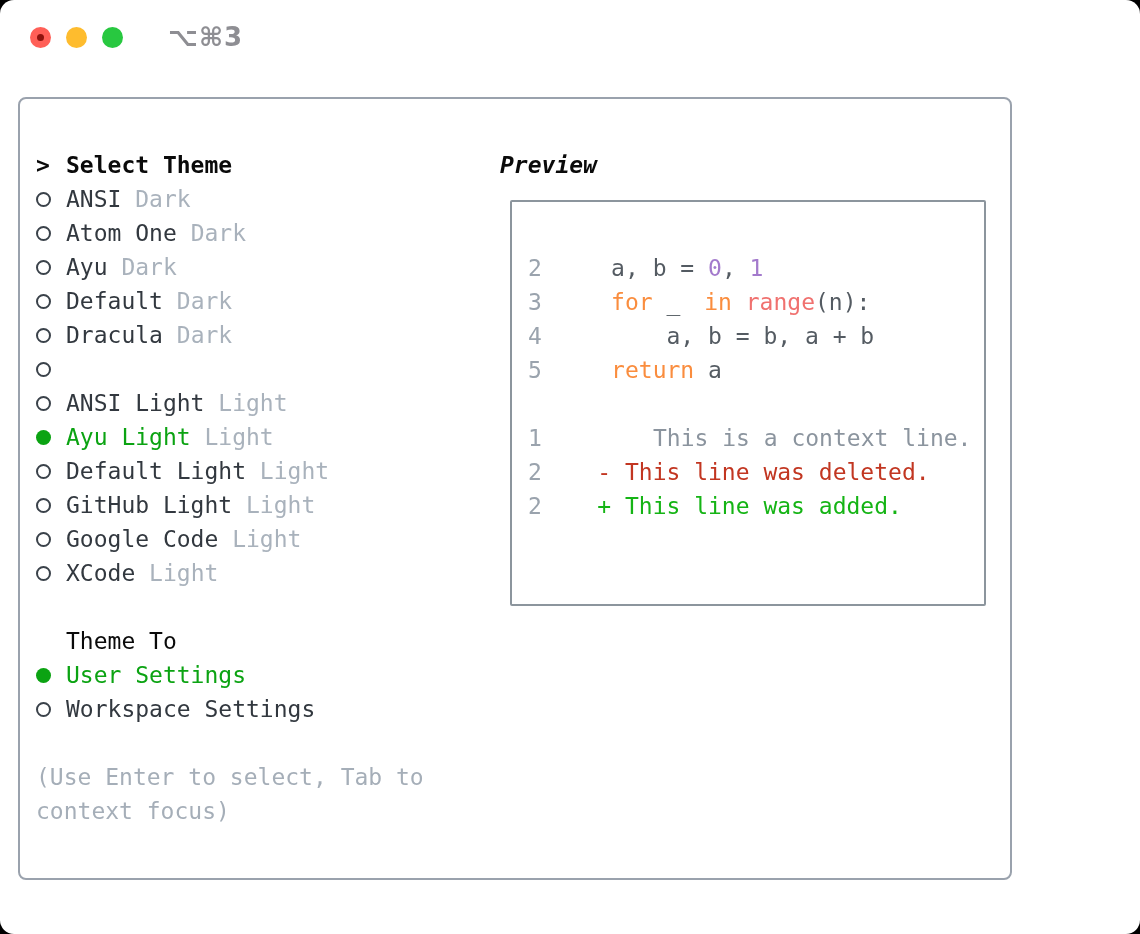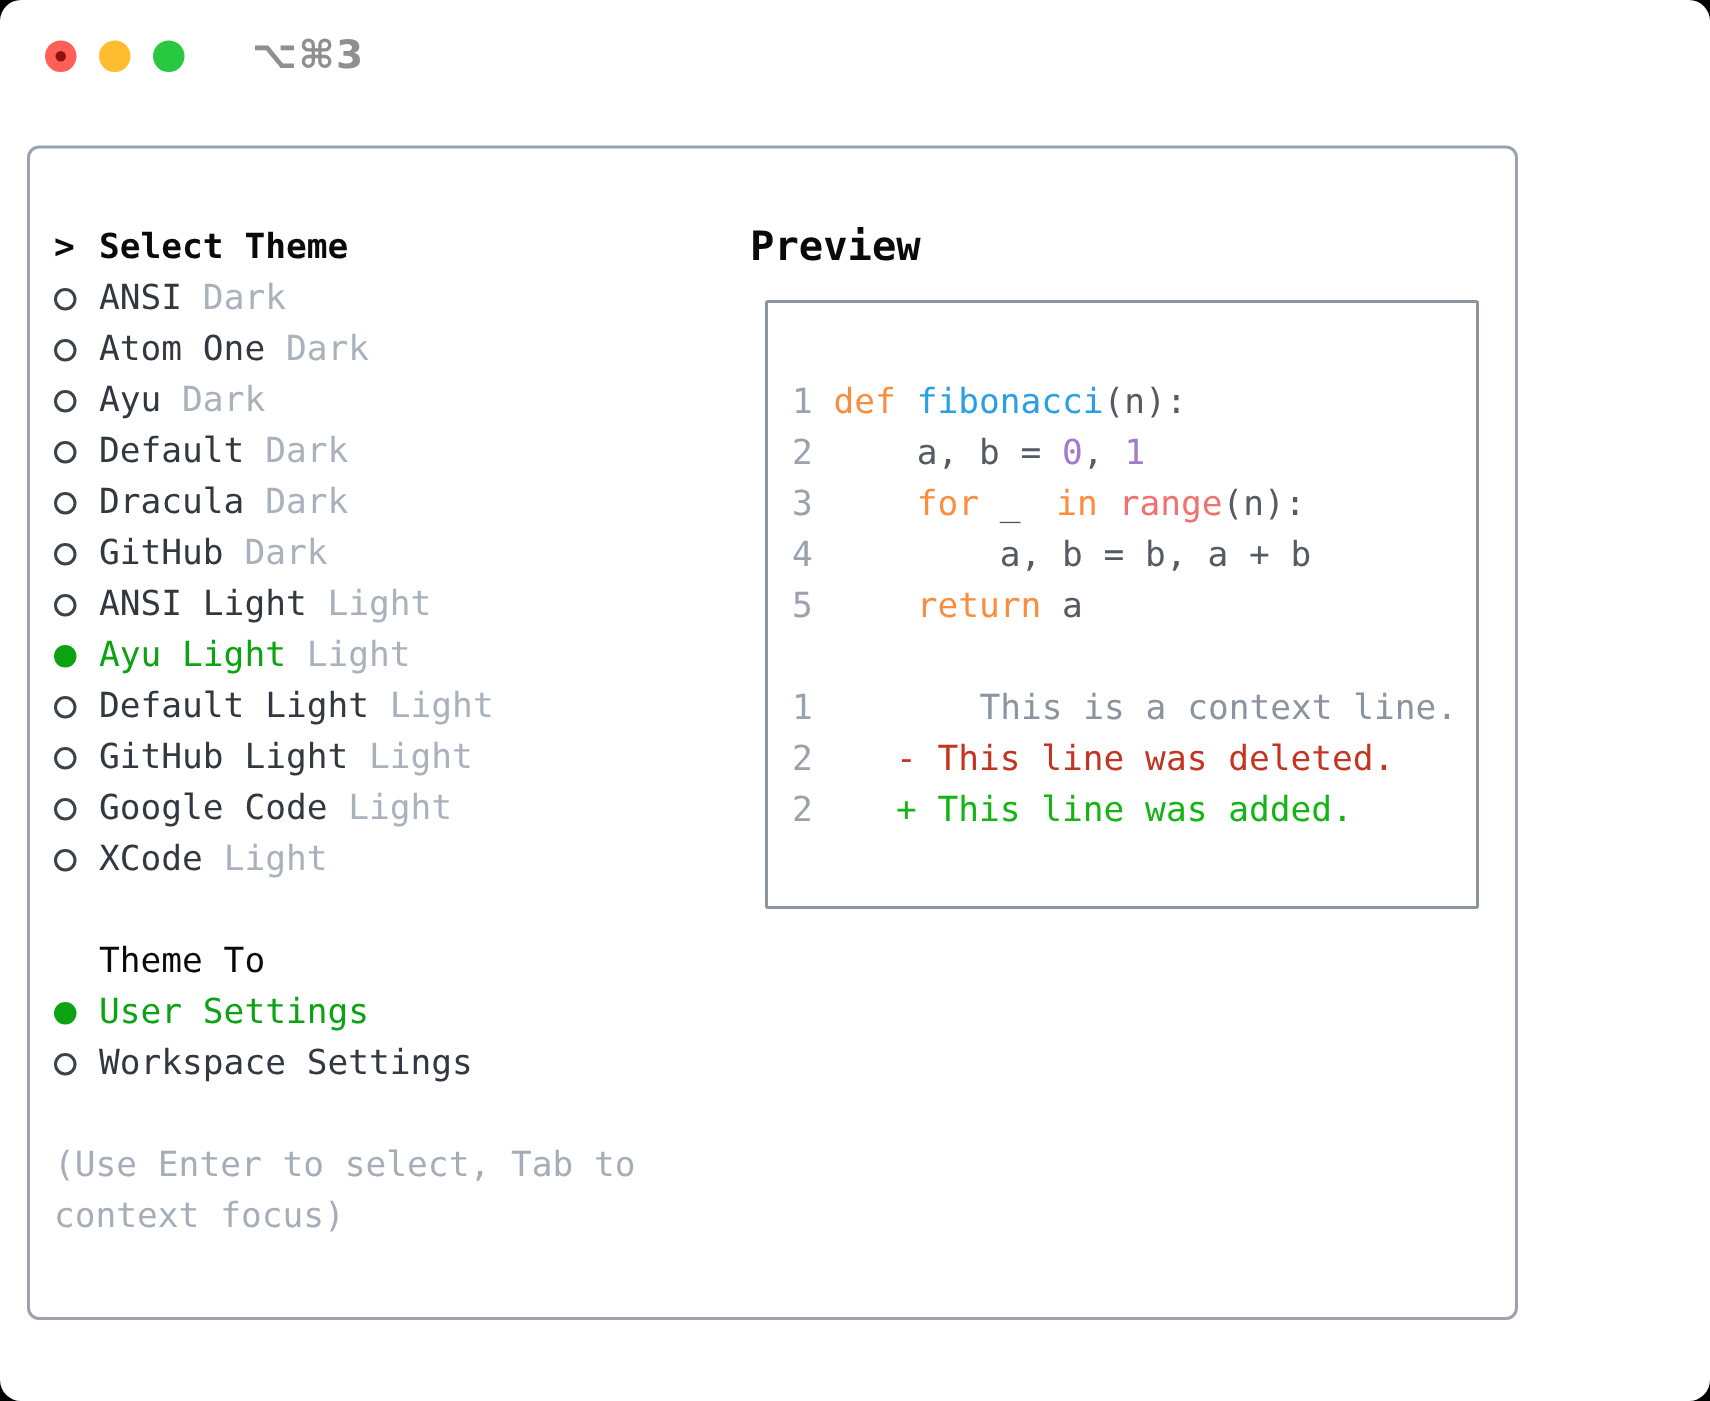--- a/index.html
+++ b/index.html
@@ -38,21 +38,21 @@
   .theme-name.sel{color:var(--c-green);}
   .theme-variant{color:var(--c-variant);text-align:center;}
   .apply-label{color:var(--c-label);}
   .apply-label.sel{color:var(--c-green);}
   .apply-header{color:#0a0a0a;}
   .help-row{color:var(--c-help);}
   .spacer{height:34px;}
 
   
   .preview-head{position:absolute;left:500px;top:148px;height:34px;line-height:34px;
-                font-size:27px;font-weight:bold;color:var(--c-header);}
+                font-size:23px;font-weight:bold;color:var(--c-header);font-style:italic;}
   .preview-box{position:absolute;left:510px;top:200px;width:476px;height:406px;box-sizing:border-box;
                border:2px solid var(--c-boxborder);border-radius:2px;background:#fff;
                padding:49px 14px 0 16px;overflow:hidden;}
   .code-line{height:34px;line-height:34px;font-size:23px;white-space:pre;}
 
   .corner-shade{position:absolute;width:28px;height:28px;background:#000;z-index:-1;}
 </style>
 </head>
 <body>
 
@@ -79,21 +79,21 @@
     <div class="row">
       <span class="marker prompt">&gt;</span>
       <span class="row-label header-label">Select Theme</span>
     </div>
     <div id="theme-options">
         <div class="row"><span class="marker"><span class="dot dot-off"></span></span><span class="row-label"><span class="theme-name">ANSI</span><span class="theme-variant"> Dark</span></span></div>
         <div class="row"><span class="marker"><span class="dot dot-off"></span></span><span class="row-label"><span class="theme-name">Atom One</span><span class="theme-variant"> Dark</span></span></div>
         <div class="row"><span class="marker"><span class="dot dot-off"></span></span><span class="row-label"><span class="theme-name">Ayu</span><span class="theme-variant"> Dark</span></span></div>
         <div class="row"><span class="marker"><span class="dot dot-off"></span></span><span class="row-label"><span class="theme-name">Default</span><span class="theme-variant"> Dark</span></span></div>
         <div class="row"><span class="marker"><span class="dot dot-off"></span></span><span class="row-label"><span class="theme-name">Dracula</span><span class="theme-variant"> Dark</span></span></div>
-        <div class="row"><span class="marker"><span class="dot dot-off"></span></span><span class="row-label"><span class="theme-name">GitHub</span><span class="theme-variant"> Dark</span></span></div>
+        <div class="row"><span class="marker"><span class="dot dot-off"></span></span></div>
         <div class="row"><span class="marker"><span class="dot dot-off"></span></span><span class="row-label"><span class="theme-name">ANSI Light</span><span class="theme-variant"> Light</span></span></div>
         <div class="row"><span class="marker"><span class="dot dot-on"></span></span><span class="row-label"><span class="theme-name sel">Ayu Light</span><span class="theme-variant"> Light</span></span></div>
         <div class="row"><span class="marker"><span class="dot dot-off"></span></span><span class="row-label"><span class="theme-name">Default Light</span><span class="theme-variant"> Light</span></span></div>
         <div class="row"><span class="marker"><span class="dot dot-off"></span></span><span class="row-label"><span class="theme-name">GitHub Light</span><span class="theme-variant"> Light</span></span></div>
         <div class="row"><span class="marker"><span class="dot dot-off"></span></span><span class="row-label"><span class="theme-name">Google Code</span><span class="theme-variant"> Light</span></span></div>
         <div class="row"><span class="marker"><span class="dot dot-off"></span></span><span class="row-label"><span class="theme-name">XCode</span><span class="theme-variant"> Light</span></span></div>
       </div>
     <div class="spacer"></div>
     <div class="row">
       <span class="marker"></span>
@@ -103,21 +103,20 @@
         <div class="row"><span class="marker"><span class="dot dot-on"></span></span><span class="row-label apply-label sel">User Settings</span></div>
         <div class="row"><span class="marker"><span class="dot dot-off"></span></span><span class="row-label apply-label">Workspace Settings</span></div>
       </div>
     <div class="spacer"></div>
     <div class="row help-row">(Use Enter to select, Tab to</div>
     <div class="row help-row">context focus)</div>
   </div>
 
   <div class="preview-head">Preview</div>
   <div class="preview-box" id="preview-box">
-      <div class="code-line"><span style="color: var(--c-ln);">1 </span><span style="color: var(--c-kw);">def</span><span style="color: var(--c-fg);"> </span><span style="color: var(--c-fn);">fibonacci</span><span style="color: var(--c-fg);">(n):</span></div>
       <div class="code-line"><span style="color: var(--c-ln);">2 </span><span style="color: var(--c-fg);">    a, b = </span><span style="color: var(--c-num);">0</span><span style="color: var(--c-fg);">, </span><span style="color: var(--c-num);">1</span></div>
       <div class="code-line"><span style="color: var(--c-ln);">3 </span><span style="color: var(--c-fg);">    </span><span style="color: var(--c-kw);">for</span><span style="color: var(--c-fg);"> _ </span><span style="color: var(--c-kw); margin-left: 10px;">in</span><span style="color: var(--c-fg);"> </span><span style="color: var(--c-bi);">range</span><span style="color: var(--c-fg);">(n):</span></div>
       <div class="code-line"><span style="color: var(--c-ln);">4 </span><span style="color: var(--c-fg);">        a, b = b, a + b</span></div>
       <div class="code-line"><span style="color: var(--c-ln);">5 </span><span style="color: var(--c-fg);">    </span><span style="color: var(--c-kw);">return</span><span style="color: var(--c-fg);"> a</span></div>
       <div class="code-line"></div>
       <div class="code-line"><span style="color: var(--c-ln);">1</span><span style="color: var(--c-fg);">      </span><span style="color: var(--c-ctx); margin-left: 28px;">This is a context line.</span></div>
       <div class="code-line"><span style="color: var(--c-ln);">2</span><span style="color: var(--c-fg);">    </span><span style="color: var(--c-del);">- This line was deleted.</span></div>
       <div class="code-line"><span style="color: var(--c-ln);">2</span><span style="color: var(--c-fg);">    </span><span style="color: var(--c-add);">+ This line was added.</span></div>
     </div>
 

